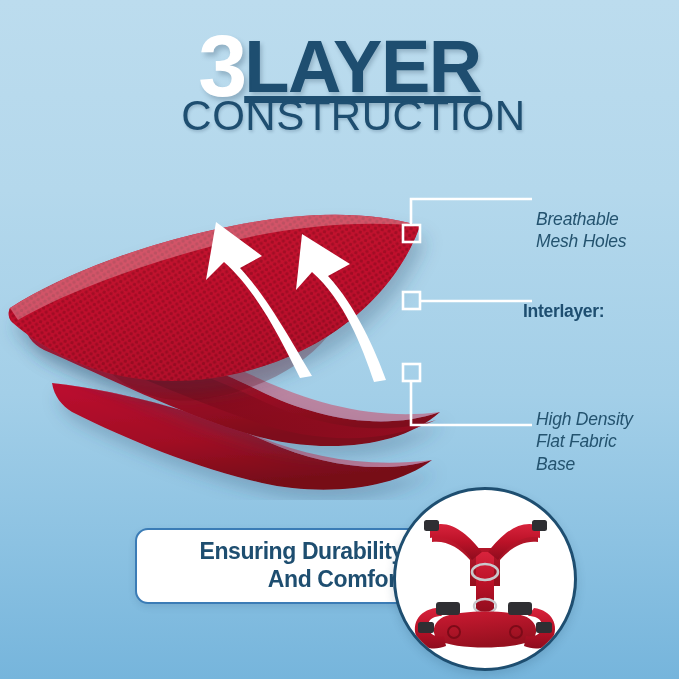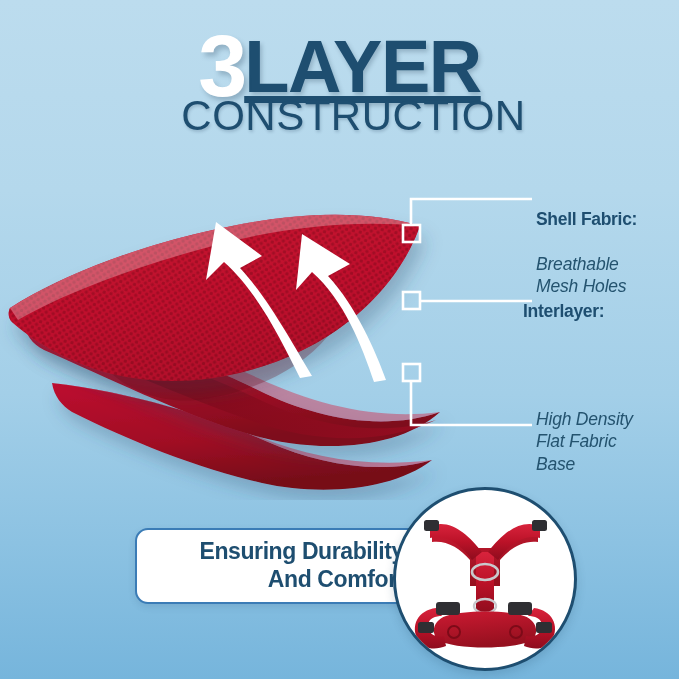--- a/index.html
+++ b/index.html
@@ -187,21 +187,20 @@
 
     <g>
       <polyline points="411,381 411,425 532,425" fill="none" stroke="#ffffff" stroke-width="2.6"></polyline>
       <rect x="403" y="364" width="17" height="17" fill="none" stroke="#ffffff" stroke-width="2.6"></rect>
     </g>
 
     <line x1="418" y1="566" x2="440" y2="566" stroke="#3b7cb6" stroke-width="2.5"></line>
   </svg>
 
   <div id="callout-1" class="callout-text">
-    <span class="callout-title">Shell Fabric:</span>
     <span class="callout-body">Breathable
 Mesh Holes</span>
   </div>
 
   <div id="callout-2" class="callout-text">
     <span class="callout-title">Interlayer:</span>
   </div>
 
   <div id="callout-3" class="callout-text">
     <span class="callout-body">High Density

